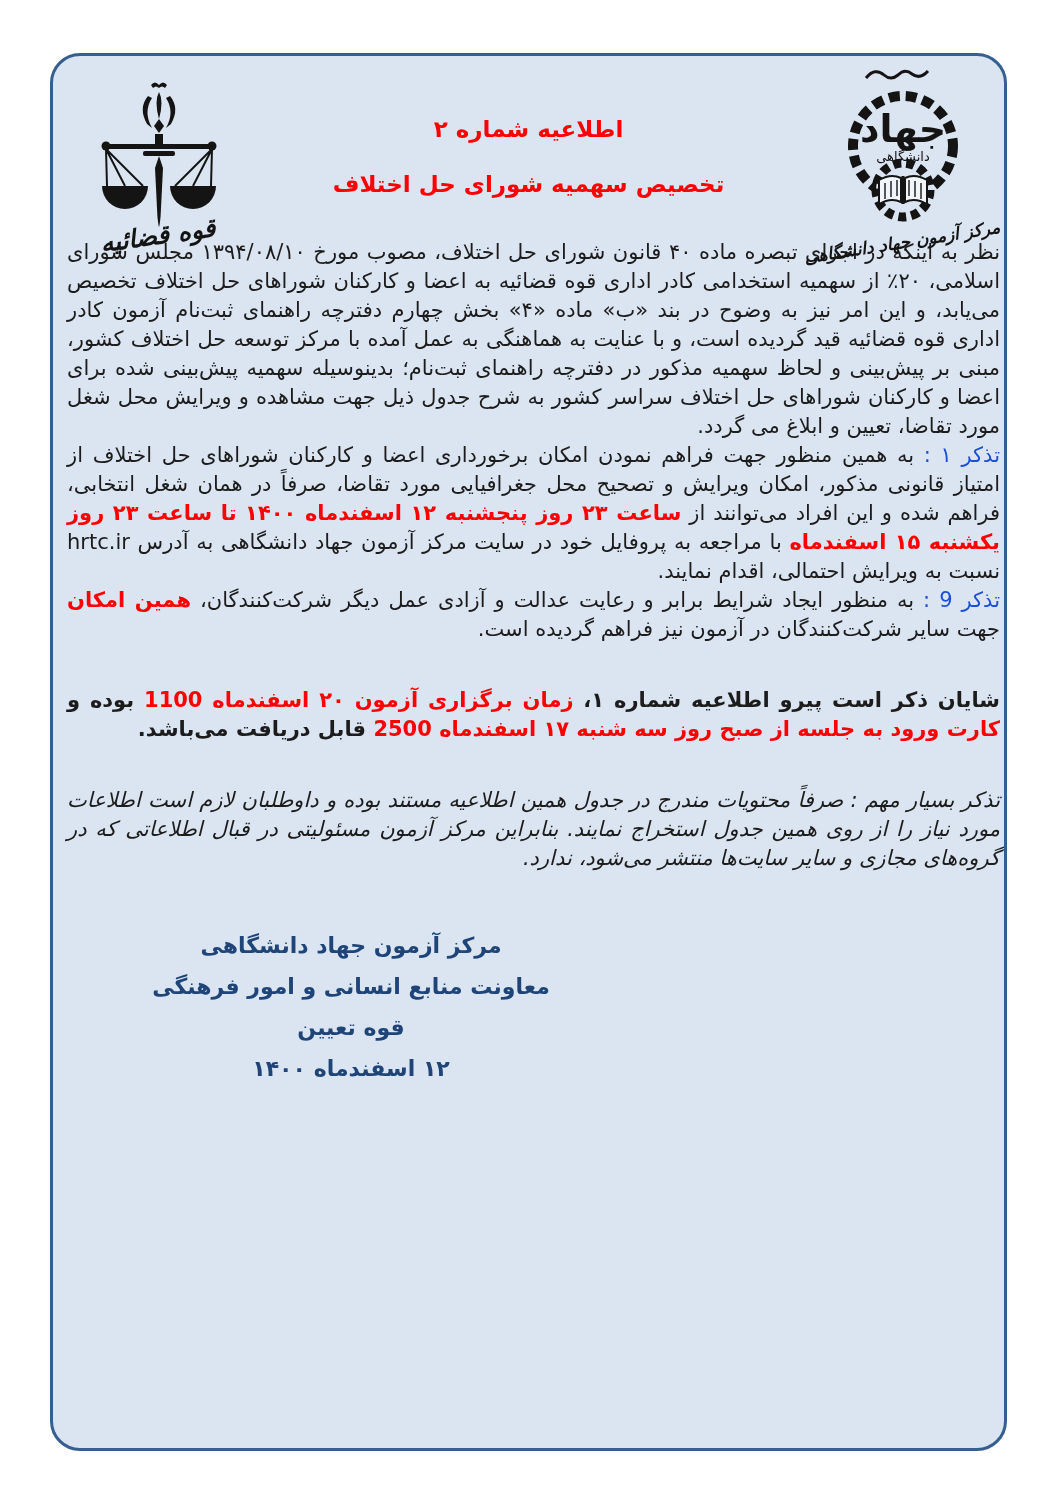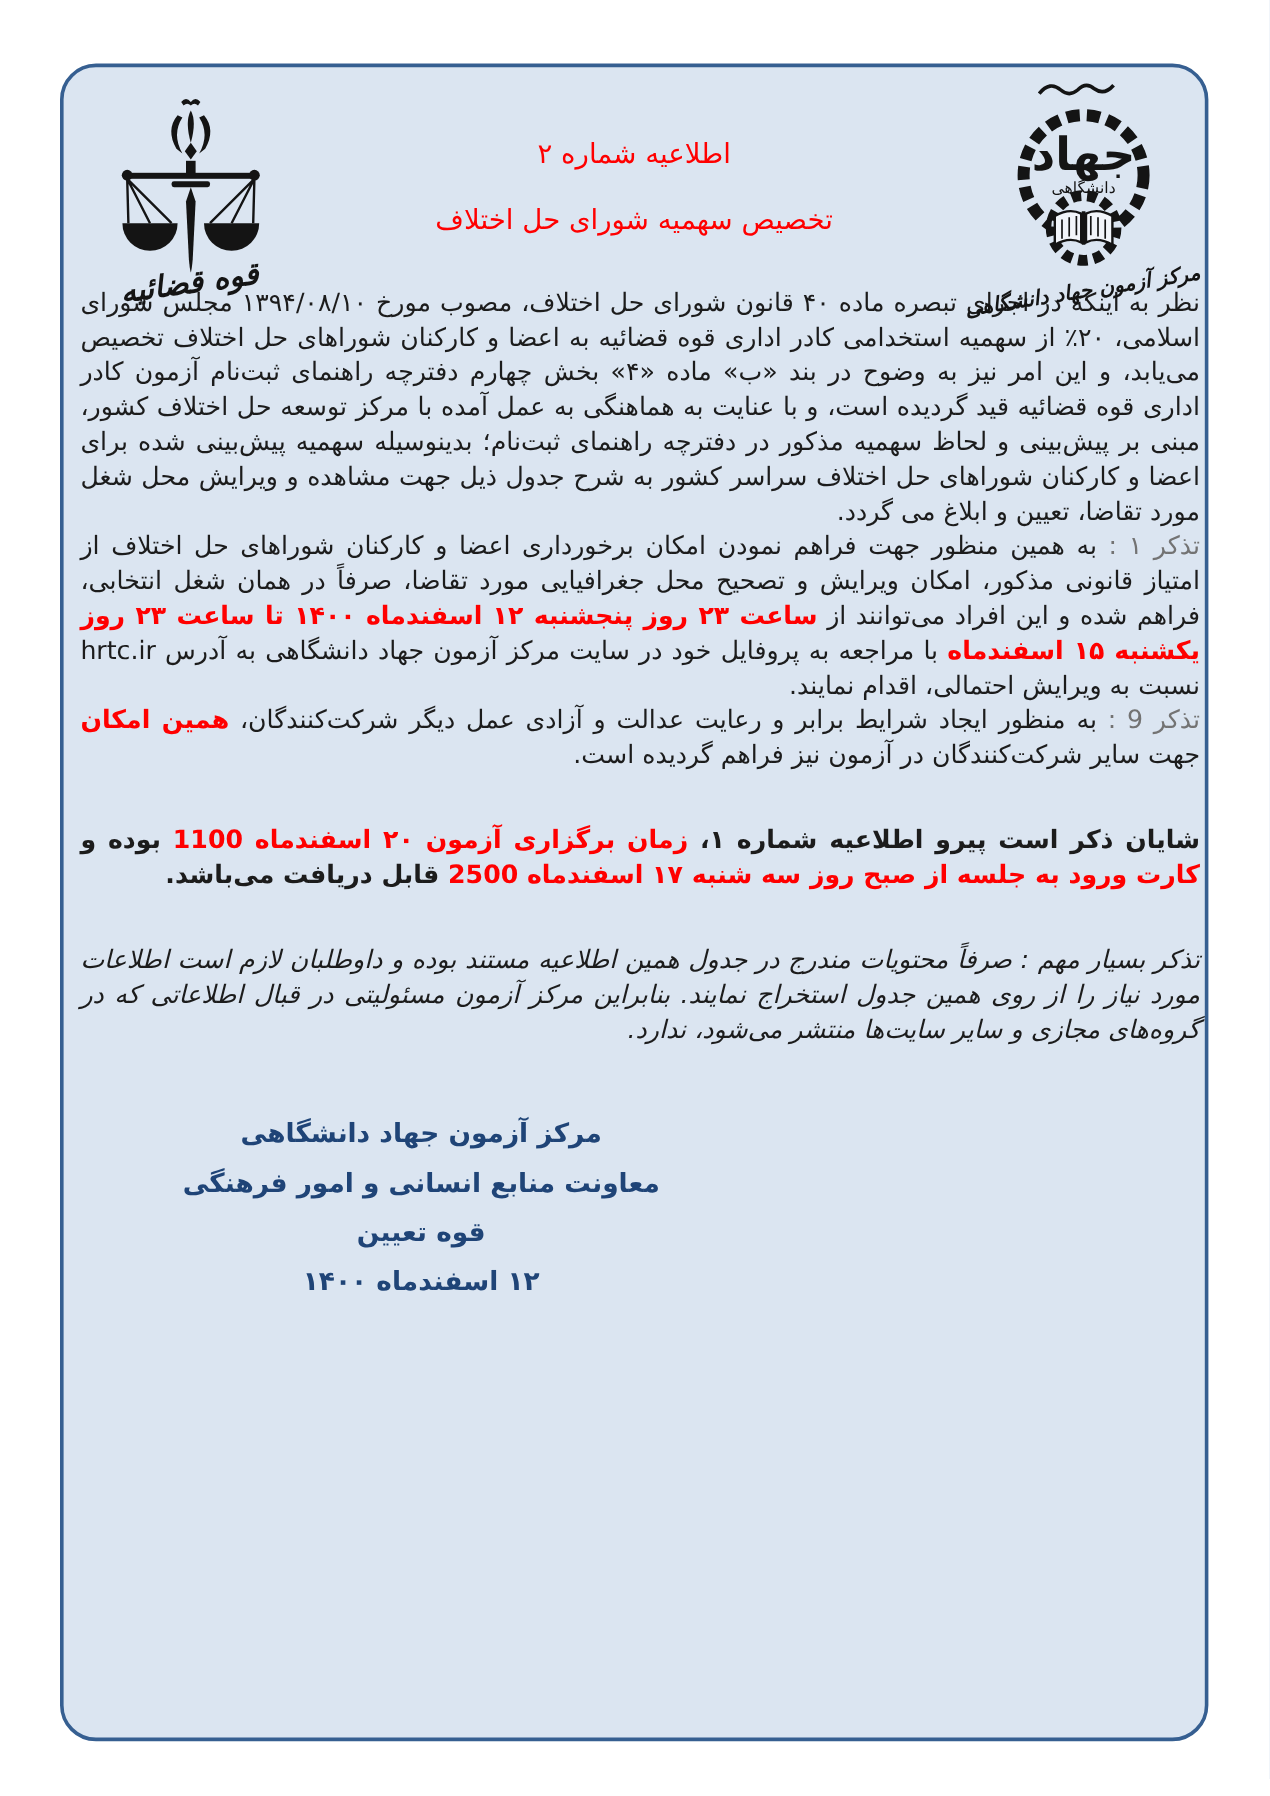--- a/index.html
+++ b/index.html
@@ -10,30 +10,30 @@
   .sheet{
     position:absolute;left:50px;top:53px;width:957px;height:1398px;
     box-sizing:border-box;background:#dbe5f1;border:3px solid #365f91;
     border-radius:30px;overflow:hidden;
   }
   .logo-left{position:absolute;left:34px;top:16px;overflow:visible;}
   .logo-right{position:absolute;right:6px;top:6px;overflow:visible;}
   .logo-left text,.logo-right text{font-family:"DejaVu Sans","Liberation Sans",sans-serif;}
   .title-block{
     margin-top:46px;text-align:center;direction:rtl;
-    color:#ff0000;font-weight:normal;font-size:23px;
+    color:#ff0000;font-weight:bold;font-size:23px;
   }
   .title-line{line-height:55px;}
   .body-text{
     direction:rtl;margin:26px 4px 0 14px;color:#1c1c1c;
     font-size:21px;line-height:29px;text-align:justify;
   }
   .body-text p{margin:0;}
   .p-indent{text-indent:40px;}
-  .red{color:#737373;}
+  .red{color:#1d4ed8;}
   .redb{color:#ff0000;font-weight:bold;}
   .p-bold{font-weight:bold;margin-top:42px !important;}
   .p-gap{margin-top:42px !important;font-style:italic;}
   .footer{
     margin:52px 0 0 78px;width:440px;text-align:center;direction:rtl;
     color:#1f4477;font-weight:bold;font-size:22px;line-height:41px;
   }
 </style>
 </head>
 <body>

